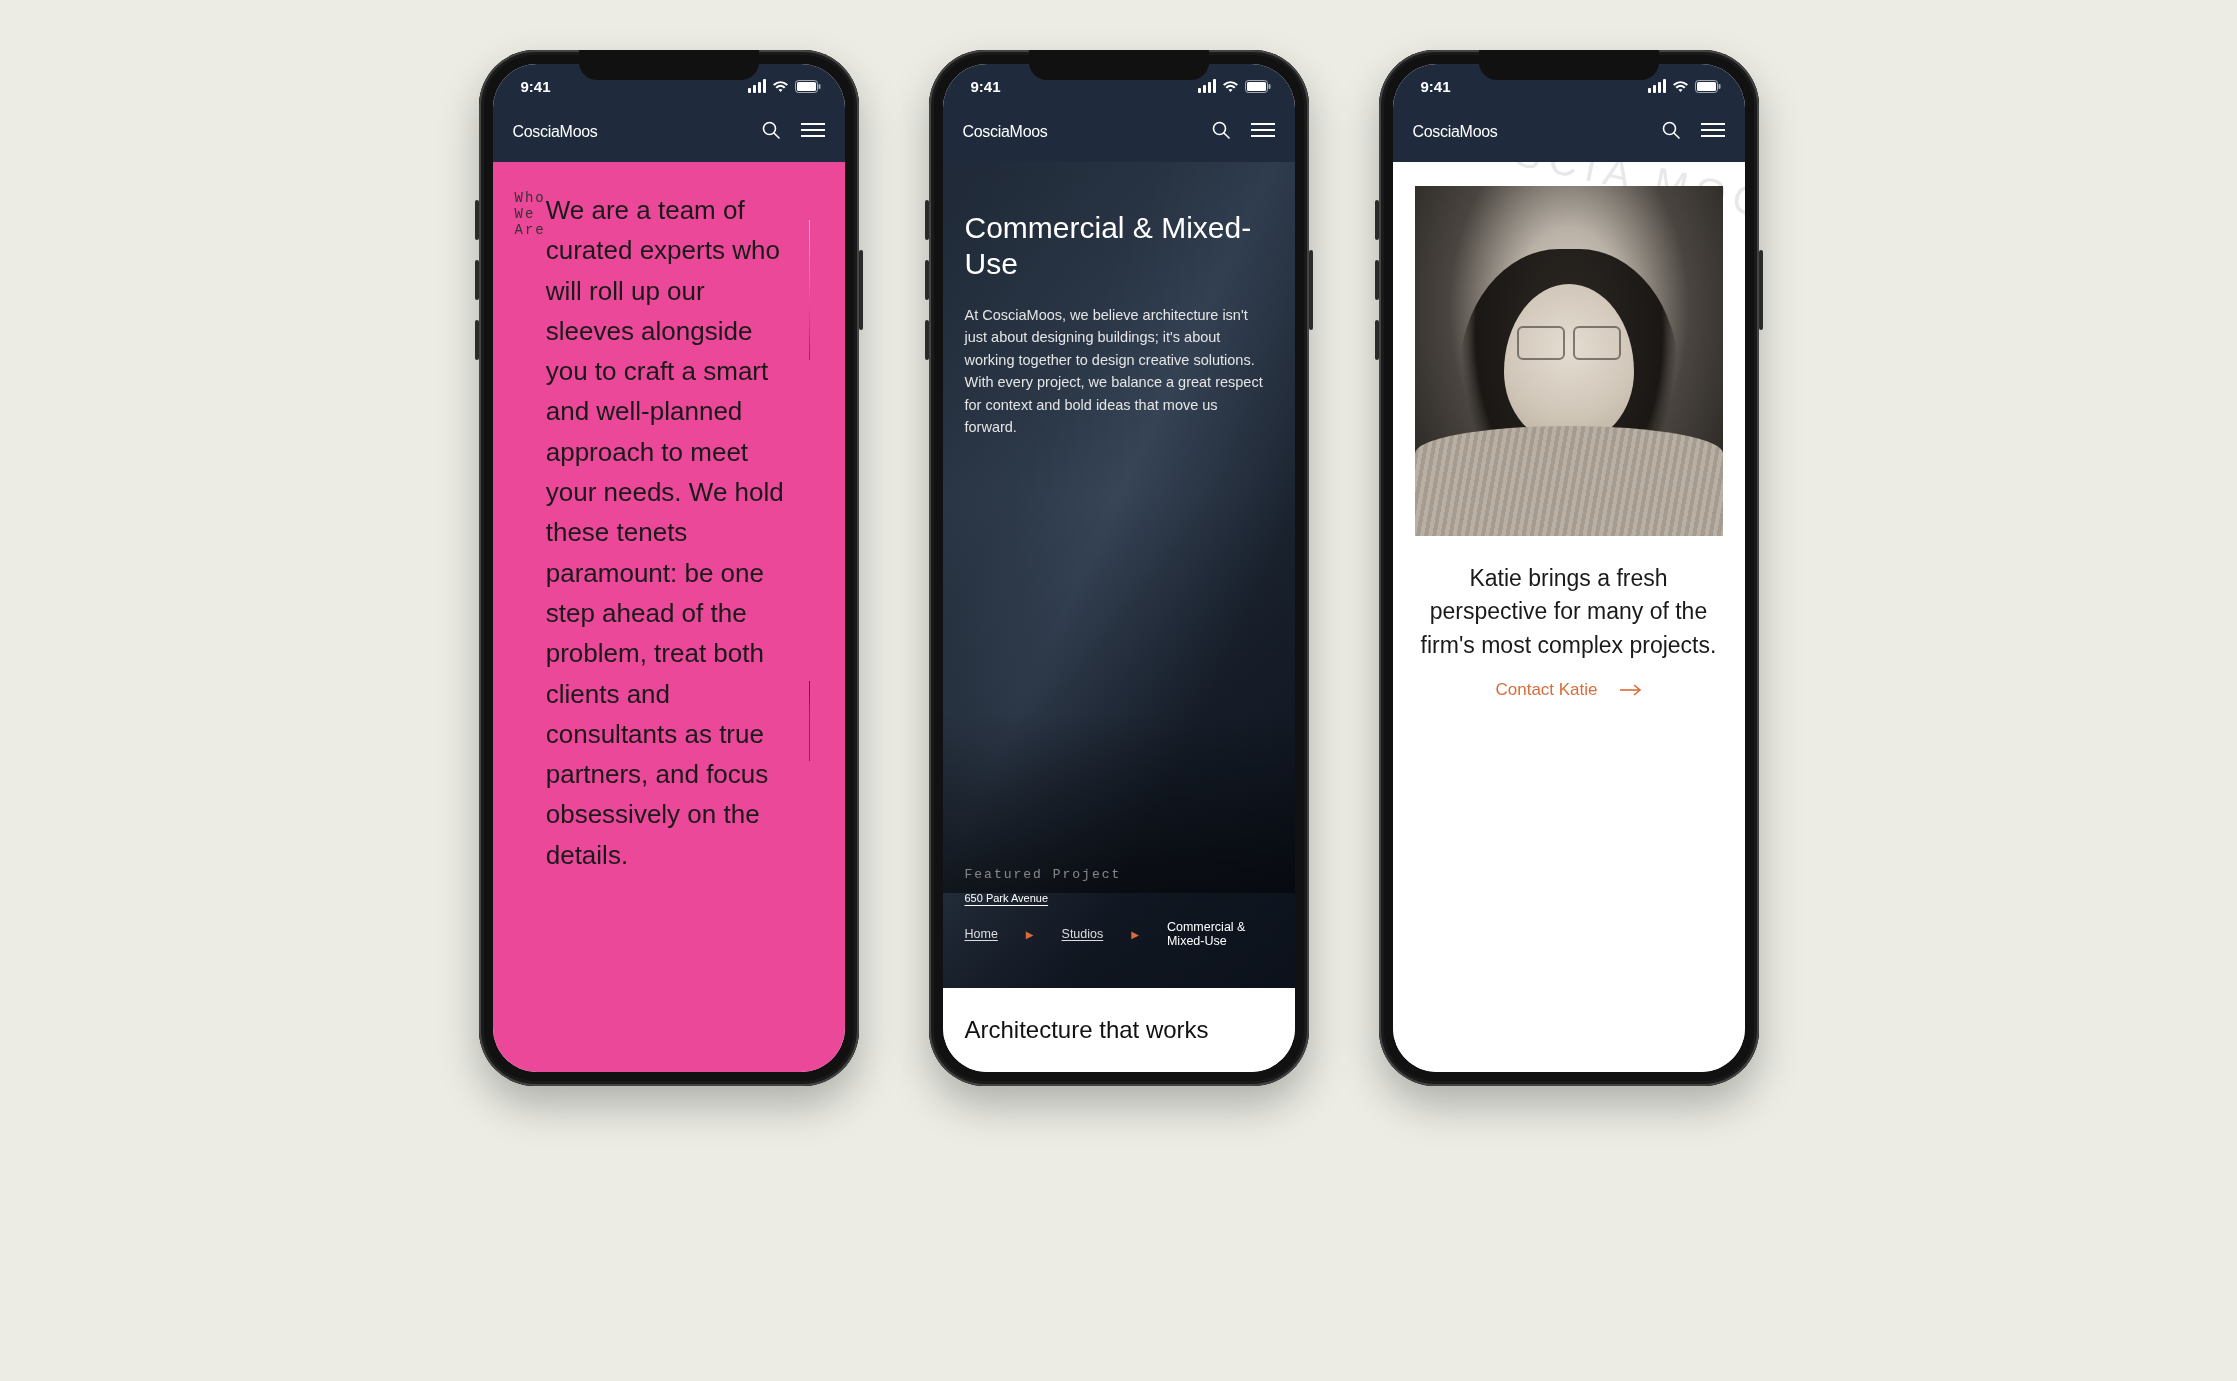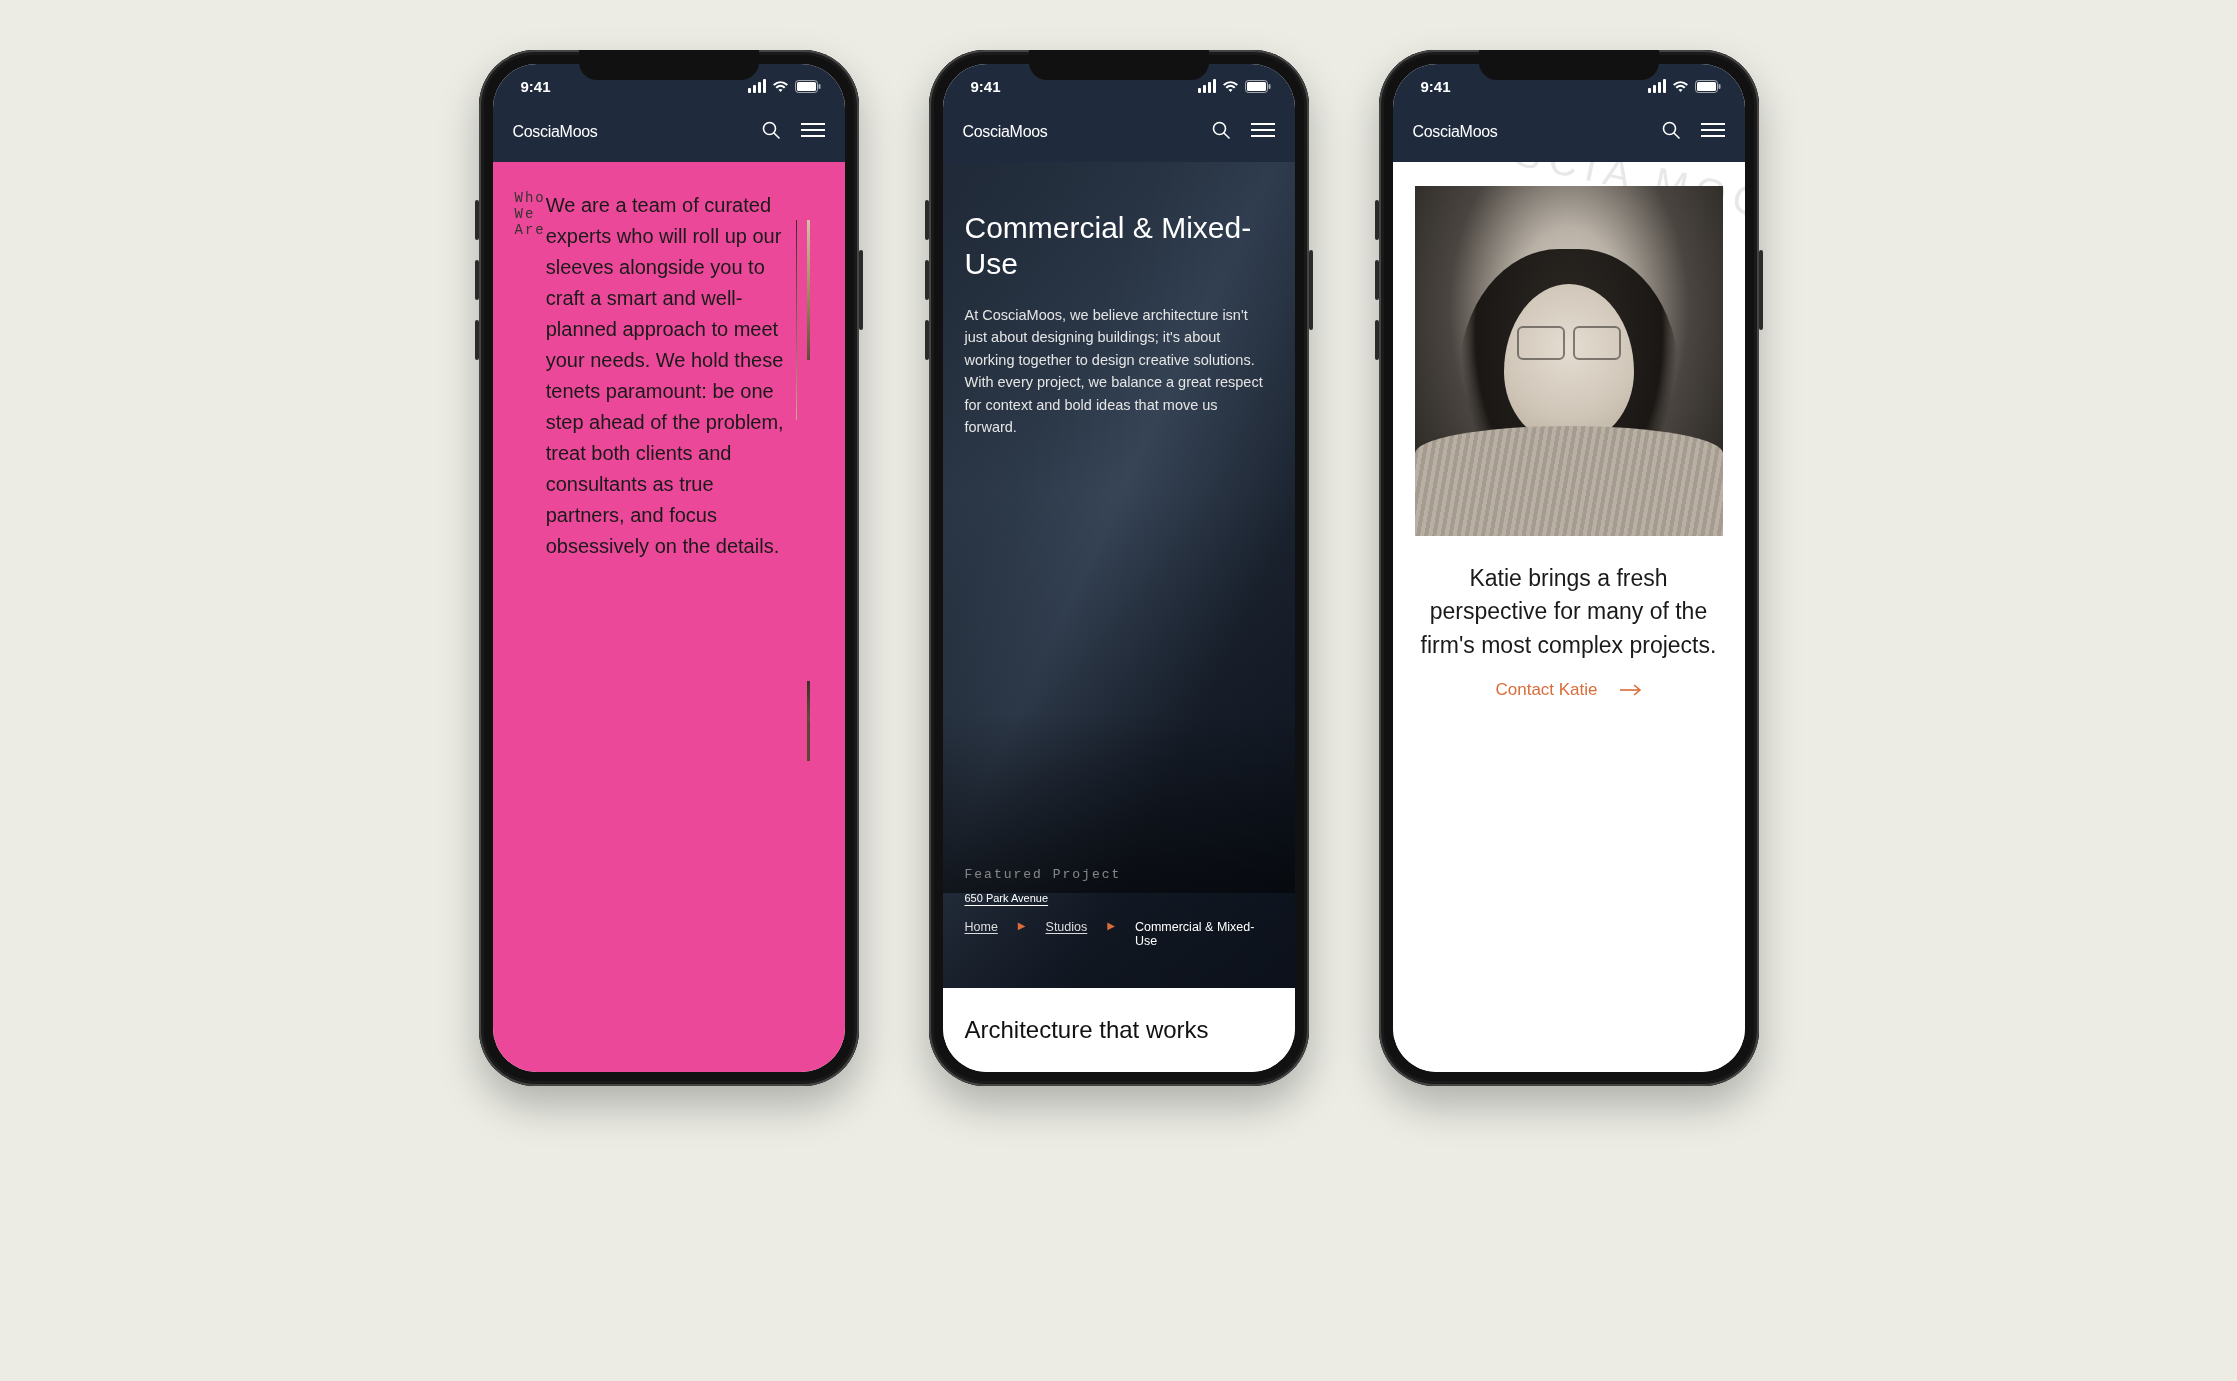--- a/index.html
+++ b/index.html
@@ -97,21 +97,21 @@
   
   .about-page { padding: 28px 35px 0 22px; background:#ec4899; flex:1; display:flex; flex-direction:row; }
   .eyebrow {
     font-family: "Courier New", monospace;
     font-size: 14px;
     letter-spacing: 2px;
     color: #333;
     margin-bottom: 22px;
   }
   .body-text {
-    font-size: 20px;
+    font-size: 26px;
     line-height: 1.55;
     color: #1a1a1a;
     font-weight: 400;
   }
   .image-grid {
     margin-top: 30px;
     display: grid;
     grid-template-columns: 1fr 1.6fr;
     grid-template-rows: auto auto;
     gap: 10px;
@@ -152,21 +152,21 @@
   .hero h1 { font-size: 30px; font-weight: 400; line-height:1.2; margin-bottom: 22px; }
   .hero p { font-size: 14.5px; line-height: 1.55; color: #e5e5e5; }
   .featured {
     margin-top: auto;
     padding-bottom: 18px;
   }
   .featured-label { font-family:"Courier New",monospace; font-size:13px; letter-spacing:2px; margin-bottom:6px; color:#f0f0f0; }
   .featured-link { font-size:11px; color:#fff; text-decoration: underline; text-underline-offset:3px; }
 
   .breadcrumb {
-    display:flex; gap:20px;
+    display:flex; align-items:center; gap:28px;
     font-size:12.5px; color:#ddd;
     padding: 14px 0 6px 0;
     border-top: 0;
   }
   .crumb { text-decoration: underline; text-underline-offset:2px; }
   .crumb-sep { color:#d96c3a; font-size:10px; }
   .crumb-current { text-decoration:none; color:#fff; }
 
   .section-heading-strip {
     background:#fff;

